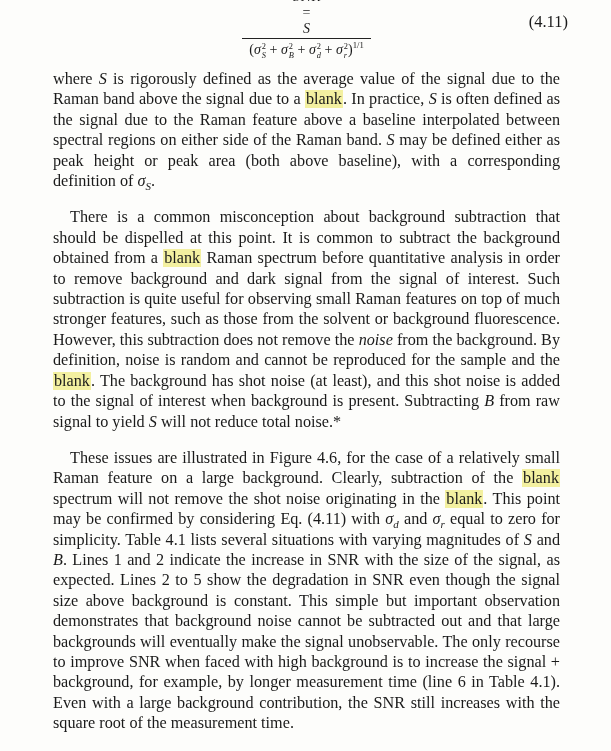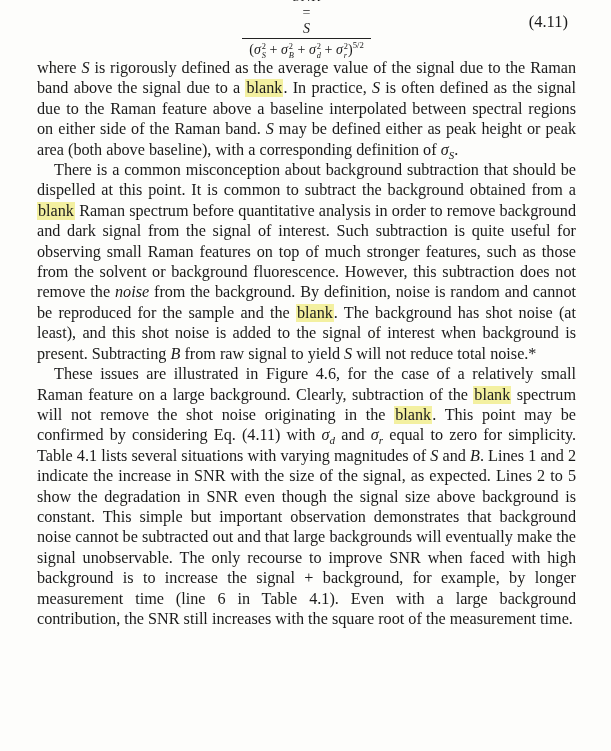--- a/index.html
+++ b/index.html
@@ -33,21 +33,21 @@
     white-space: nowrap;
   }
   .eq-number {
     position: absolute; right: 8px; top: 50%;
     transform: translateY(-62%);
     font-size: 16.5px;
   }
 
   
   .para {
-    margin: 0;
+    margin: 16px;
     font-size: 16.2px;
     line-height: 20.4px;
     text-align: justify;
   }
   .para.indent { text-indent: 17px; }
 
   
   .s-i  { font-style: italic; }
   .s-hl { background: var(--hl, #f3f0a0); padding: 0 1px; }
   .s-sup { vertical-align: super; font-size: 0.62em; line-height: 0; }
@@ -93,21 +93,21 @@
               <span class="stack">
                 <span class="st-sup">2</span>
                 <span class="st-sub">d</span>
               </span>
             </span><span> + </span><span class="stack-wrap s-i">
               <span class="stack-base">σ</span>
               <span class="stack">
                 <span class="st-sup">2</span>
                 <span class="st-sub">r</span>
               </span>
-            </span><span>)</span><span class="s-sup">5/2</span></span>
+            </span><span>)</span><span class="s-sup">1/1</span></span>
       </span>
     </div>
     <span class="eq-number">(4.11)</span>
   </div>
 
   <p class="para"><span>where </span><span class="s-i">S</span><span> is rigorously defined as the average value of the signal due to the Raman band above the signal due to a </span><span class="s-hl">blank</span><span>. In practice, </span><span class="s-i">S</span><span> is often defined as the signal due to the Raman feature above a baseline interpolated between spectral regions on either side of the Raman band. </span><span class="s-i">S</span><span> may be defined either as peak height or peak area (both above baseline), with a corresponding definition of </span><span class="s-i">σ</span><span class="s-sub">S</span><span>.</span></p>
   <p class="para indent"><span>There is a common misconception about background subtraction that should be dispelled at this point. It is common to subtract the background obtained from a </span><span class="s-hl">blank</span><span> Raman spectrum before quantitative analysis in order to remove background and dark signal from the signal of interest. Such subtraction is quite useful for observing small Raman features on top of much stronger features, such as those from the solvent or background fluorescence. However, this subtraction does not remove the </span><span class="s-i">noise</span><span> from the background. By definition, noise is random and cannot be reproduced for the sample and the </span><span class="s-hl">blank</span><span>. The background has shot noise (at least), and this shot noise is added to the signal of interest when background is present. Subtracting </span><span class="s-i">B</span><span> from raw signal to yield </span><span class="s-i">S</span><span> will not reduce total noise.*</span></p>
   <p class="para indent"><span>These issues are illustrated in Figure 4.6, for the case of a relatively small Raman feature on a large background. Clearly, subtraction of the </span><span class="s-hl">blank</span><span> spectrum will not remove the shot noise originating in the </span><span class="s-hl">blank</span><span>. This point may be confirmed by considering Eq. (4.11) with </span><span class="s-i">σ</span><span class="s-sub">d</span><span> and </span><span class="s-i">σ</span><span class="s-sub">r</span><span> equal to zero for simplicity. Table 4.1 lists several situations with varying magnitudes of </span><span class="s-i">S</span><span> and </span><span class="s-i">B</span><span>. Lines 1 and 2 indicate the increase in SNR with the size of the signal, as expected. Lines 2 to 5 show the degradation in SNR even though the signal size above background is constant. This simple but important observation demonstrates that background noise cannot be subtracted out and that large backgrounds will eventually make the signal unobservable. The only recourse to improve SNR when faced with high background is to increase the signal + background, for example, by longer measurement time (line 6 in Table 4.1). Even with a large background contribution, the SNR still increases with the square root of the measurement time.</span></p>
 
 </div>

